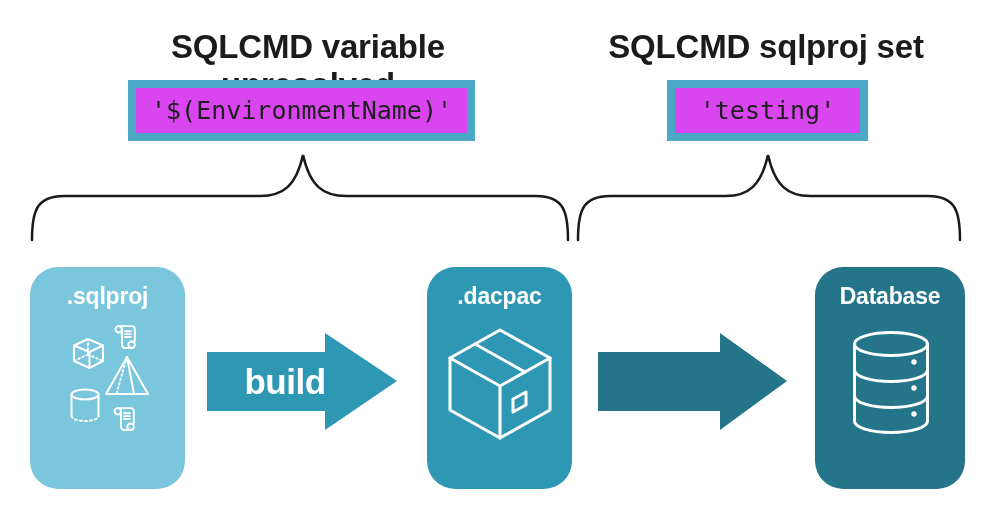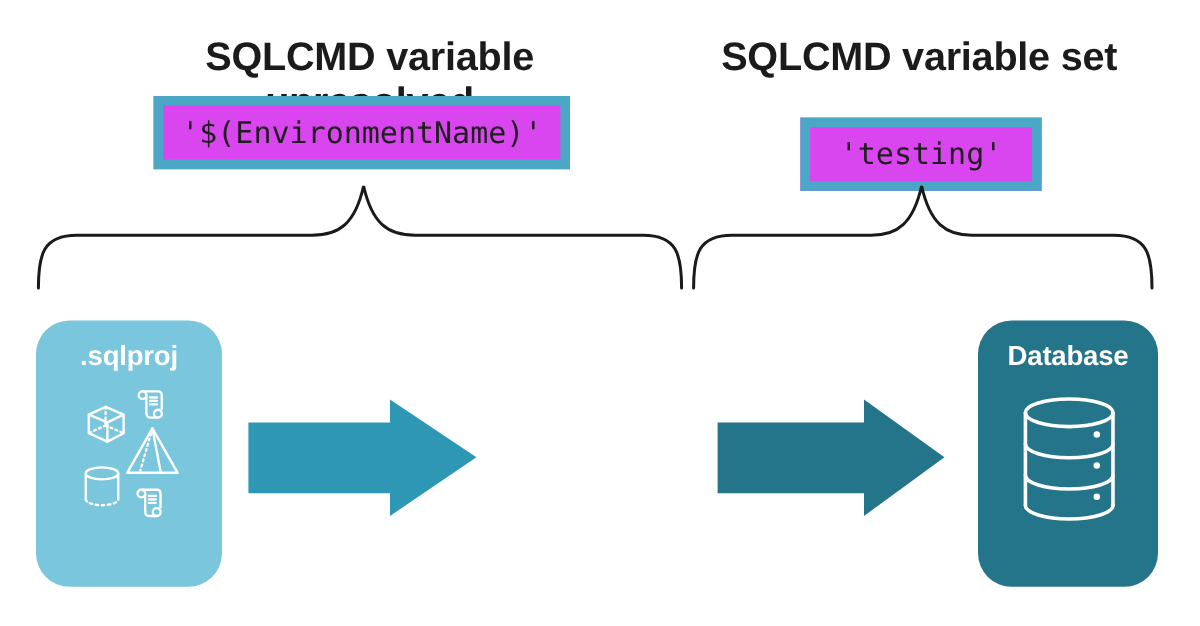--- a/index.html
+++ b/index.html
@@ -31,39 +31,39 @@
   }
   .icon{position:absolute;}
   svg{display:block;}
 </style>
 </head>
 <body>
 
 <div id="canvas">
 
   <div class="abs heading" style="left:108px;top:28px;width:400px;">SQLCMD variable unresolved</div>
-  <div class="abs heading" style="left:566px;top:28px;width:400px;">SQLCMD variable set</div>
+  <div class="abs heading" style="left:566px;top:28px;width:400px;">SQLCMD sqlproj set</div>
 
   <div class="abs code-box" style="left: 128px; top: 80px; width: 347px; height: 61px; border-color: rgb(74, 167, 197);">
     <span class="code-text">'$(EnvironmentName)'</span>
   </div>
-  <div class="abs code-box" style="left: 667px; top: 80px; width: 201px; height: 61px; border-color: rgb(74, 167, 197); margin-top: 18px;">
+  <div class="abs code-box" style="left: 667px; top: 80px; width: 201px; height: 61px; border-color: rgb(74, 167, 197);">
     <span class="code-text">'testing'</span>
   </div>
 
   <svg class="abs" style="left:0;top:0;" width="1000" height="522" viewBox="0 0 1000 522">
     <path d="M 32 240 C 32 212, 36 196, 64 196 L 260 196 C 283 196, 296 186, 303 155
              C 310 186, 323 196, 346 196 L 536 196 C 564 196, 568 212, 568 240" fill="none" stroke-width="2.5" stroke-linecap="round" stroke="#1a1a1a"></path>
     <path d="M 578 240 C 578 212, 582 196, 610 196 L 726 196 C 748 196, 761 186, 768 155
              C 775 186, 788 196, 810 196 L 928 196 C 956 196, 960 212, 960 240" fill="none" stroke-width="2.5" stroke-linecap="round" stroke="#1a1a1a"></path>
     <polygon points="207,352 325,352 325,333 397,381 325,430 325,411 207,411" fill="#2e98b4"></polygon>
     <polygon points="598,352 720,352 720,333 787,381 720,430 720,411 598,411" fill="#24748a"></polygon>
   </svg>
 
-  <div class="arrow-label" style="left:215px;top:352px;width:140px;height:59px;margin-top:46px;">build</div>
+  <div class="arrow-label" style="left:215px;top:352px;width:140px;height:59px;">build</div>
 
   <div class="abs stage" style="left: 30px; top: 267px; width: 155px; height: 222px; background-color: rgb(122, 198, 220); padding-left: 39px;">
     <div class="stage-label">.sqlproj</div>
 
     <svg class="icon" style="left:83px;top:56px;" width="27" height="29" viewBox="0 0 28 30" fill="none" stroke="#fff" stroke-width="2" stroke-linecap="round" stroke-linejoin="round">
       <circle cx="6" cy="6.5" r="3.3"></circle>
       <path d="M6 3.2 H19.5 Q22.6 3.2 22.6 6.5 V18.5"></path>
       <path d="M9.3 6.5 V21.5"></path>
       <circle cx="19.3" cy="22.5" r="3.4"></circle>
       <path d="M9.3 21.5 Q9.3 25.9 13 25.9 H19.3"></path>
@@ -92,20 +92,31 @@
     <svg class="icon" style="left:82px;top:138px;" width="27" height="29" viewBox="0 0 28 30" fill="none" stroke="#fff" stroke-width="2" stroke-linecap="round" stroke-linejoin="round">
       <circle cx="6" cy="6.5" r="3.3"></circle>
       <path d="M6 3.2 H19.5 Q22.6 3.2 22.6 6.5 V18.5"></path>
       <path d="M9.3 6.5 V21.5"></path>
       <circle cx="19.3" cy="22.5" r="3.4"></circle>
       <path d="M9.3 21.5 Q9.3 25.9 13 25.9 H19.3"></path>
       <path d="M12.5 8.5 H18.5 M12.5 11.5 H18.5 M12.5 14.5 H18.5"></path>
     </svg>
   </div>
 
+  <div class="abs stage" style="left: 427px; top: 267px; width: 145px; height: 222px; background-color: rgb(46, 152, 180);">
+    <div class="stage-label">.dacpac</div>
+
+    <svg class="icon" style="left:18px;top:55px;" width="110" height="124" viewBox="0 0 110 124" fill="none" stroke="#fff" stroke-width="3" stroke-linecap="round" stroke-linejoin="round">
+      <path d="M55 8 L105 36 L55 64 L5 36 Z"></path>
+      <path d="M30 22 L80 50"></path>
+      <path d="M5 36 V88 L55 116 L105 88 V36"></path>
+      <path d="M55 64 V116"></path>
+      <path d="M68 77 L81 70 L81 83 L68 90 Z"></path>
+    </svg>
+  </div>
 
   <div class="abs stage" style="left: 815px; top: 267px; width: 150px; height: 222px; background-color: rgb(36, 116, 138); text-decoration: underline;">
     <div class="stage-label">Database</div>
 
     <svg class="icon" style="left:36px;top:63px;" width="80" height="106" viewBox="0 0 80 106" fill="none" stroke="#fff" stroke-width="3" stroke-linecap="round" stroke-linejoin="round">
       <ellipse cx="40" cy="14" rx="36.5" ry="11.5"></ellipse>
       <path d="M3.5 14 V91 M76.5 14 V91"></path>
       <path d="M3.5 91 A36.5 11.5 0 0 0 76.5 91"></path>
       <path d="M3.5 40 A36.5 11.5 0 0 0 76.5 40"></path>
       <path d="M3.5 66 A36.5 11.5 0 0 0 76.5 66"></path>

